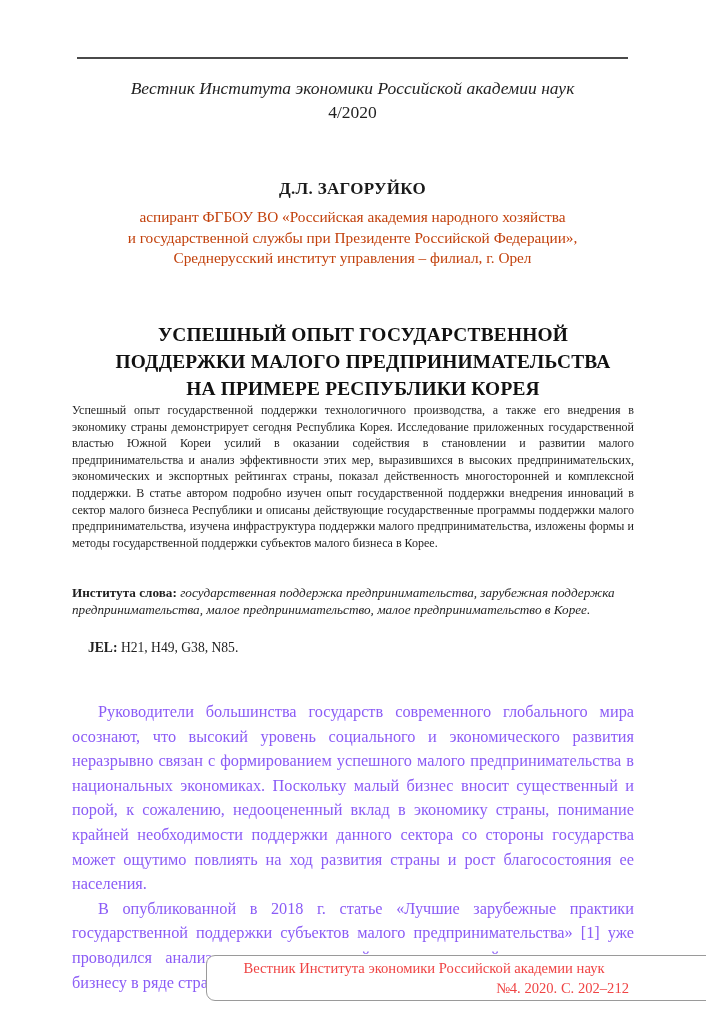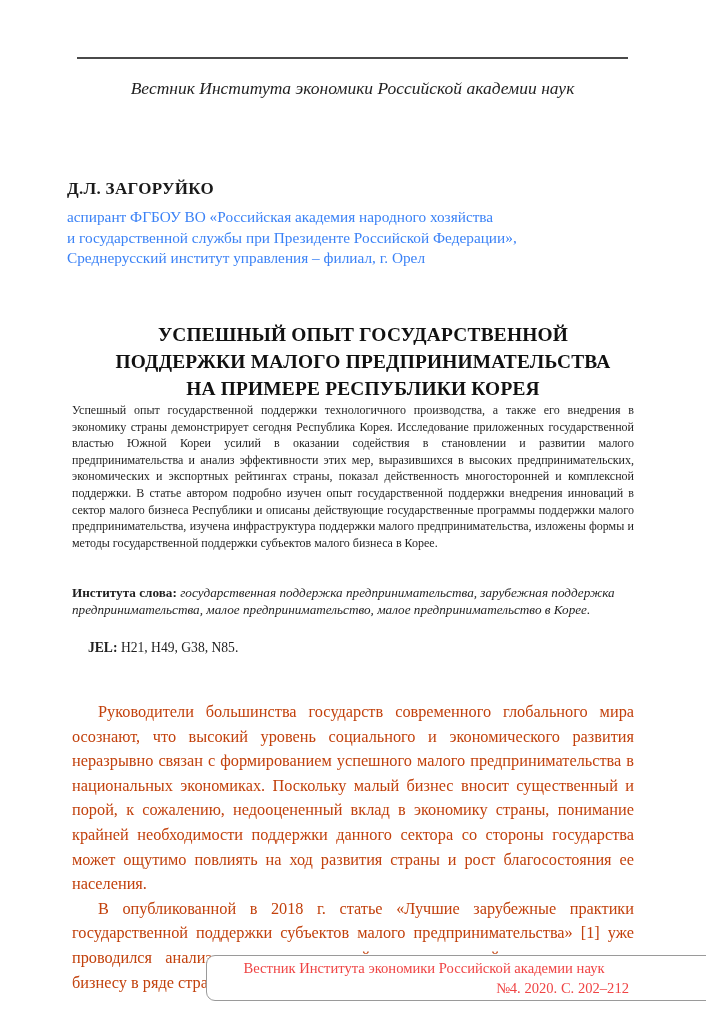--- a/index.html
+++ b/index.html
@@ -45,36 +45,36 @@
     color: #1f1f1f;
   }
   .journal-head .issue {
     font-style: normal;
     display: block;
   }
 
   
   .author-block {
     position: absolute;
-    left: 67px;
+    left: 77px;
     top: 178px;
     width: 551px;
-    text-align: left;
+    text-align: center;
   }
   .author-name {
     font-weight: bold;
     font-size: 17px;
     letter-spacing: 0.3px;
     line-height: 22px;
     margin-bottom: 7px;
   }
   .author-affiliation {
     font-size: 15.3px;
     line-height: 20.5px;
-    color: #3b82f6;
+    color: #c2410c;
   }
   .author-affiliation span { display: block; }
 
   
   .article-title {
     position: absolute;
     left: 80px;
     top: 308px;
     width: 566px;
     text-align: center;
@@ -133,21 +133,21 @@
   
   .body-text {
     position: absolute;
     left: 72px;
     top: 700px;
     width: 562px;
     font-size: 16.3px;
     line-height: 24.6px;
     text-align: justify;
     text-justify: inter-word;
-    color: #c2410c;
+    color: #8b5cf6;
   }
   .body-text p {
     margin: 0;
     text-indent: 26px;
   }
 
   
   .footer-box {
     position: absolute;
     left: 206px;
@@ -190,20 +190,21 @@
 </style>
 </head>
 <body>
 
 <div class="page">
 
   <div class="top-rule"></div>
 
   <div class="journal-head">
     <span>Вестник Институтa экономики Российской академии наук</span>
+    <span class="issue">4/2020</span>
   </div>
 
   <div class="author-block">
     <div class="author-name">Д.Л. ЗАГОРУЙКО</div>
     <div class="author-affiliation">
       <span>аспирант ФГБОУ ВО «Российская академия народного хозяйства</span>
       <span>и государственной службы при Президенте Российской Федерации»,</span>
       <span>Среднерусский институт управления – филиал, г. Орел</span>
     </div>
   </div>

